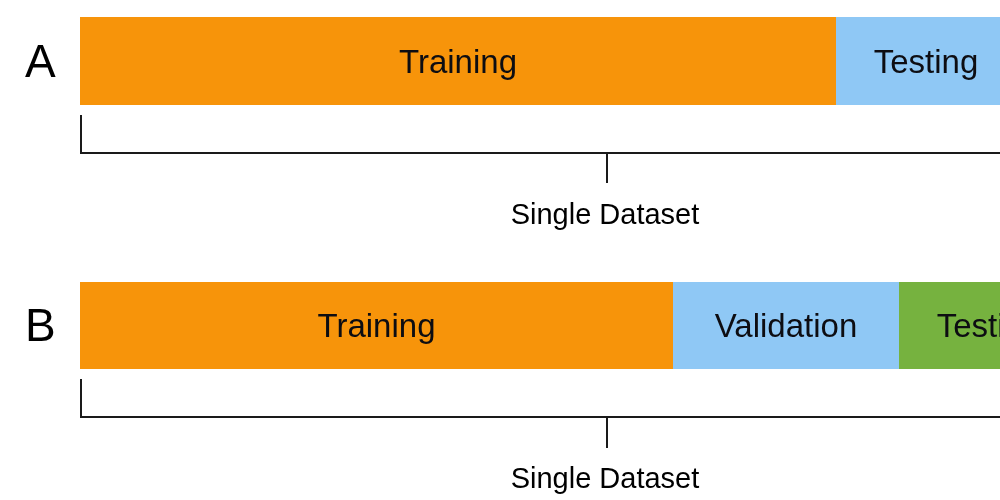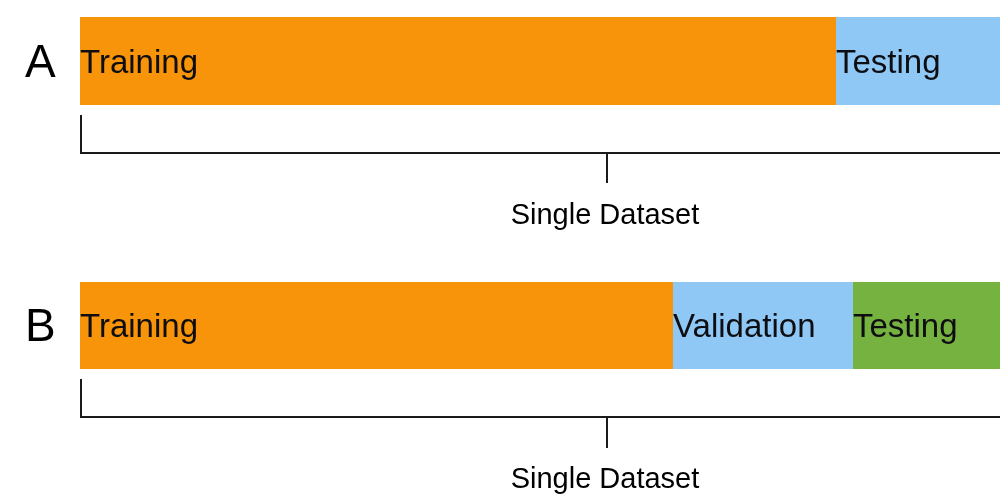--- a/index.html
+++ b/index.html
@@ -33,20 +33,21 @@
   .bar-row {
     position: absolute;
     left: 80px;
     display: flex;
     flex-direction: row;
     overflow: visible;
   }
   .segment {
     display: flex;
     align-items: center;
+    justify-content: center;
     height: 100%;
     box-sizing: border-box;
     overflow: hidden;
   }
   .segment-label {
     font-size: 33px;
     line-height: 1;
     color: #0d0d12;
     white-space: nowrap;
     font-family: "Liberation Sans", sans-serif;
@@ -107,21 +108,21 @@
     <div class="bracket-tick" id="pa-tick" style="left: 526px; top: 37px; height: 31px; background: rgb(26, 26, 26);"></div>
   </div>
   <div class="bracket-caption" id="pa-caption" style="left: 605px; top: 188px; color: rgb(0, 0, 0);">Single Dataset</div>
 
   <div class="panel-letter" id="pb-letter" style="left: 25px; top: 302px;">B</div>
 
   <div class="bar-row" id="pb-bar" style="left: 80px; top: 282px; height: 87px; width: 920px;">
     <div class="segment" id="pb-seg-0" style="background: rgb(247, 148, 10); width: 593px; flex: 0 0 auto;">
       <span class="segment-label">Training</span>
     </div>
-    <div class="segment" id="pb-seg-1" style="background: rgb(143, 200, 245); width: 180px; flex: 0 0 auto;">
+    <div class="segment" id="pb-seg-1" style="background: rgb(143, 200, 245); width: 226px; flex: 0 0 auto;">
       <span class="segment-label">Validation</span>
     </div>
     <div class="segment" id="pb-seg-2" style="background: rgb(118, 178, 63); width: 180px; flex: 0 0 auto;">
       <span class="segment-label">Testing</span>
     </div>
   </div>
 
   <div class="bracket" id="pb-bracket" style="left: 80px; top: 379px; width: 920px; height: 69px;">
     <div class="bracket-vline" id="pb-vline" style="height: 39px; background: rgb(26, 26, 26);"></div>
     <div class="bracket-hline" id="pb-hline" style="top: 37px; width: 920px; background: rgb(26, 26, 26);"></div>

